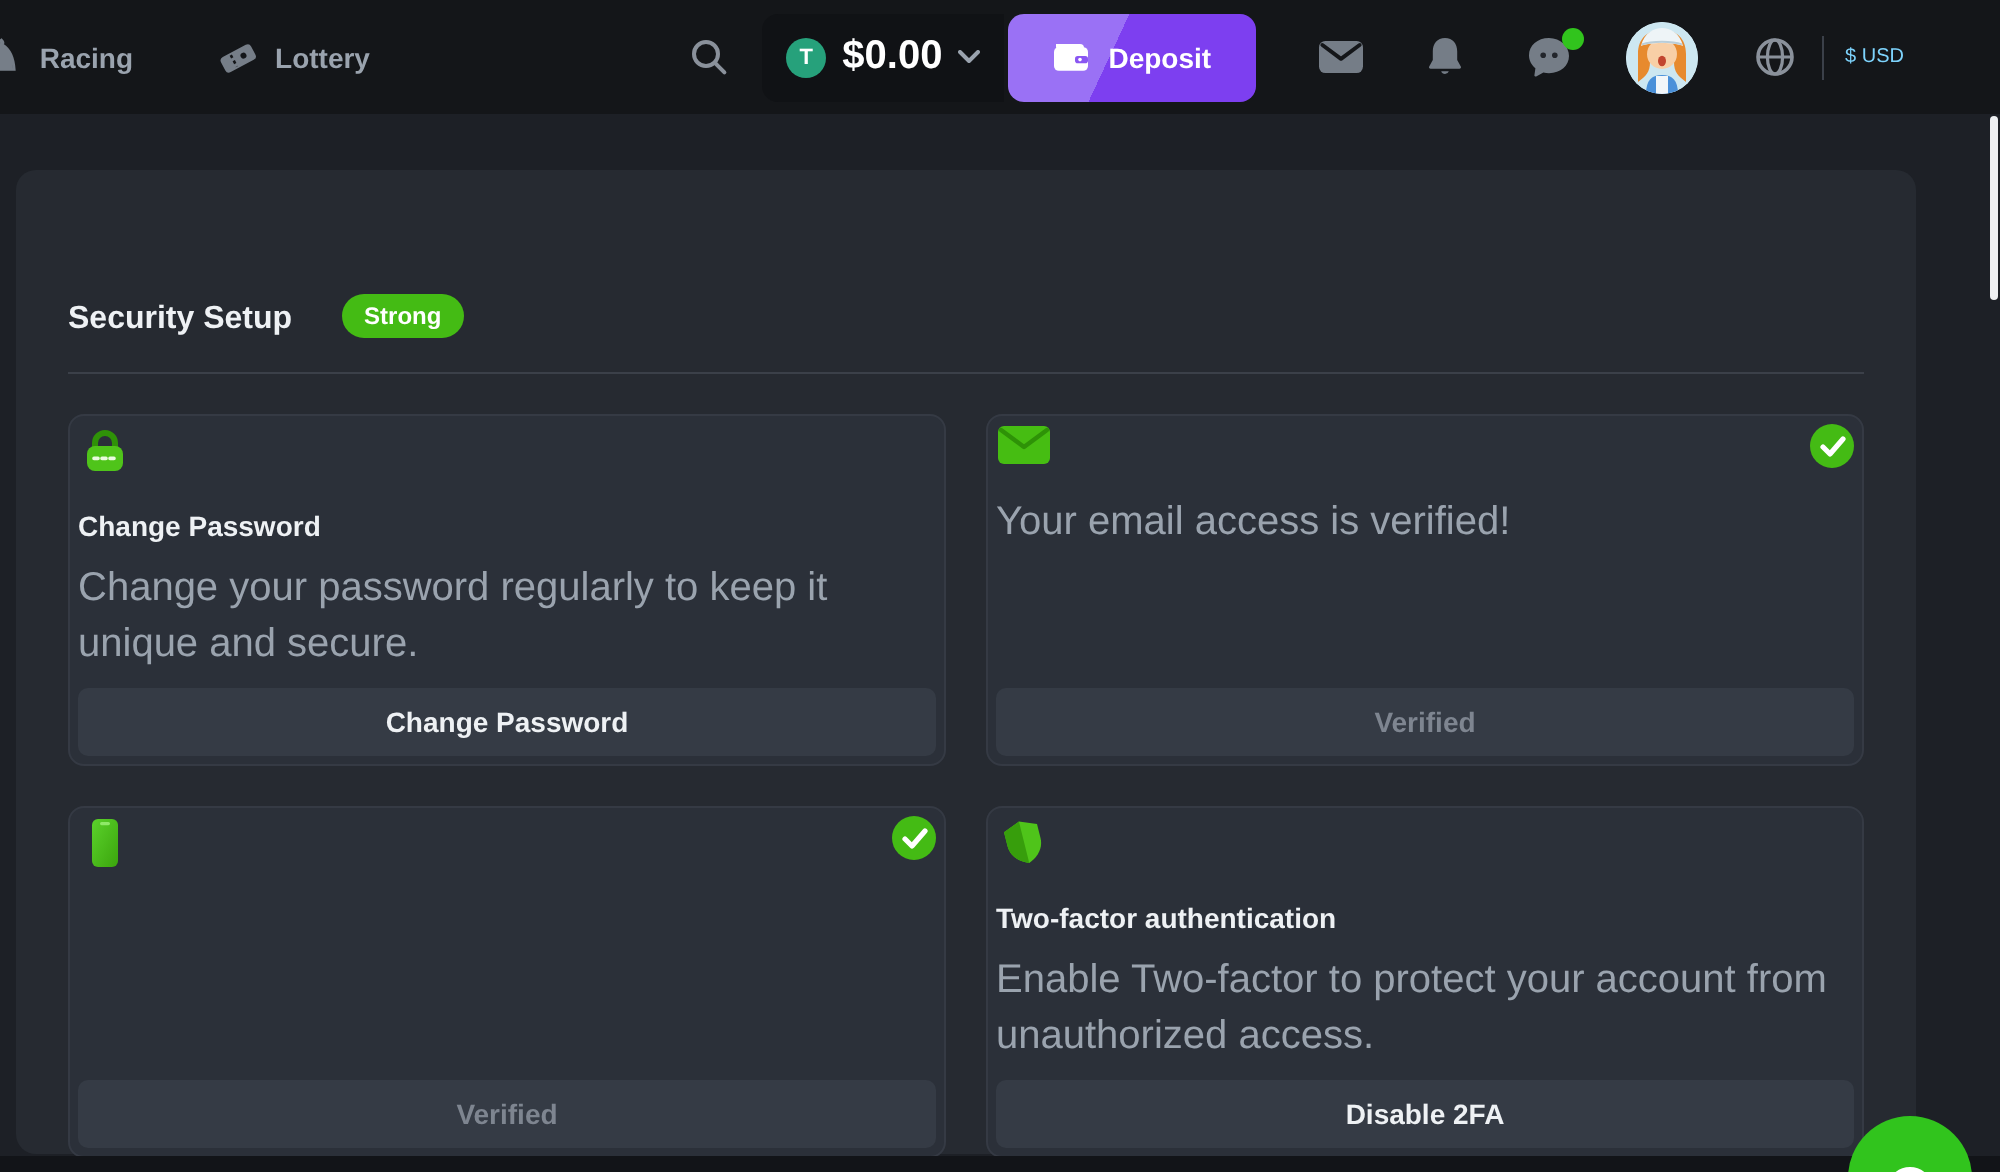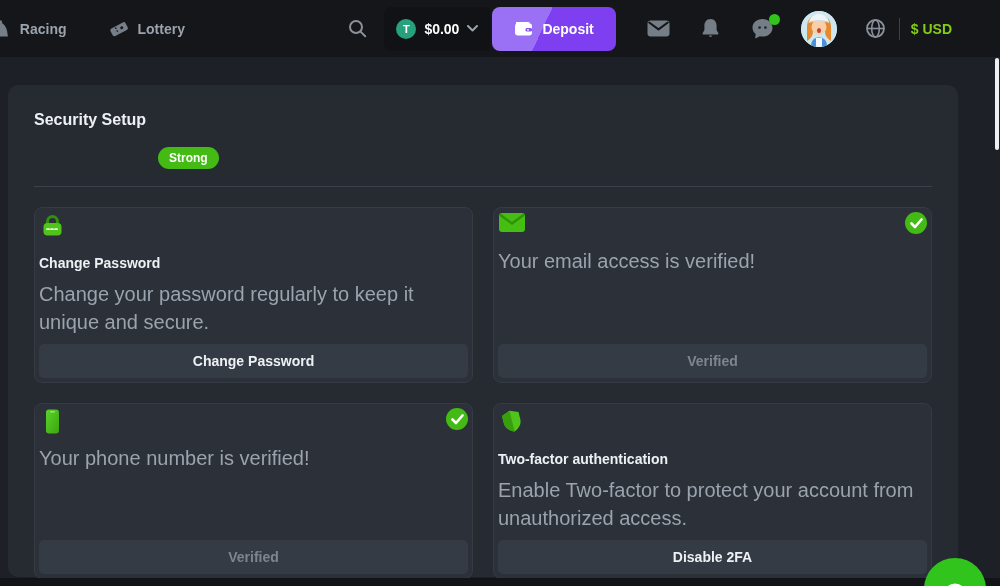--- a/index.html
+++ b/index.html
@@ -31,40 +31,40 @@
   .iconbtn{position:relative;cursor:pointer;display:inline-flex;align-items:center;justify-content:center;}
   .search-btn{margin-right:16px;}
   .wallet-pill{
     display:flex;align-items:center;gap:8px;height:44px;background:#101215;
     border-radius:8px 0 0 8px;padding:0 12px 0 12px;cursor:pointer;
   }
   .coin{
     width:20px;height:20px;border-radius:50%;background:var(--tether-teal);
     color:#fff;font-size:11px;font-weight:700;display:flex;align-items:center;justify-content:center;
   }
-  .balance{font-size:14px;font-weight:700;color:#fff;}
+  .balance{font-size:20px;font-weight:700;color:#fff;}
   .deposit-btn{
     height:44px;margin-left:2px;border-radius:8px;border:none;cursor:pointer;
     background:linear-gradient(115deg,var(--deposit-purple-light) 0%,var(--deposit-purple-light) 42%,var(--deposit-purple) 42%,var(--deposit-purple) 100%);
     color:#fff;font-size:14px;font-weight:700;display:flex;align-items:center;gap:9px;
     padding:0 22px;font-family:"Liberation Sans",sans-serif;text-align:center;
   }
   .tb-icon{margin-left:31px;}
   .chat-dot{position:absolute;top:-4px;right:-6px;width:11px;height:11px;border-radius:50%;
     background:var(--float-green);}
   .avatar{width:36px;height:36px;border-radius:50%;overflow:hidden;margin-left:27px;cursor:pointer;
     background:#cde7f1;}
   .vsep{width:1px;height:22px;background:var(--divider);margin-left:13px;}
-  .currency{margin-left:11px;font-size:14px;font-weight:700;color:#84cc16;cursor:pointer;}
+  .currency{margin-left:11px;font-size:10px;font-weight:400;color:#7dd3fc;cursor:pointer;}
   
   .panel{
     position:absolute;left:8px;top:85px;width:950px;height:492px;
     background:var(--panel-bg);border-radius:10px;padding:26px;
   }
-  .panel-header{display:flex;align-items:flex-start;gap:12px;}
+  .panel-header{display:flex;align-items:flex-end;gap:25px;}
   .panel-title{font-size:16px;font-weight:700;color:var(--text-primary);}
   .strength-badge{background:var(--accent-green);color:#fff;font-size:12px;font-weight:700;
     padding:4px 11px;border-radius:999px;margin-top:36px;}
   .header-divider{height:1px;background:var(--divider);margin:17px 0 20px;}
   .grid{display:grid;grid-template-columns:1fr 1fr;gap:20px;grid-auto-rows:minmax(176px,auto);}
   .card{
     background:var(--card-bg);border:1px solid var(--card-border);border-radius:8px;
     padding:4px;display:flex;flex-direction:column;
   }
   .card-top{display:flex;justify-content:space-between;align-items:flex-start;min-height:26px;}
@@ -245,21 +245,20 @@
             <rect x="7" y="1.5" width="13" height="24" rx="3" fill="url(#phoneg)"></rect>
             <rect x="11" y="3" width="5" height="1.6" rx="0.8" fill="#8fe968"></rect>
           </svg>
         </span>
         <span class="check-badge">
           <svg width="13" height="11" viewBox="0 0 13 11" fill="none">
             <polyline points="1.5,5.5 5,9 11.5,1.5" stroke="#fff" stroke-width="2.6" stroke-linecap="round" stroke-linejoin="round"></polyline>
           </svg>
         </span>
       </div>
-      <div class="card-desc">Your phone number is verified!</div>
       <button class="card-btn disabled">Verified</button>
     </div>
 
     <div class="card">
       <div class="card-top">
         <span class="icon">
           <svg width="28" height="27" viewBox="0 0 28 27">
             <g transform="rotate(-14 14 13)">
               <path d="M14 2.5 L22.5 5.8 V13 C22.5 18.3 18.8 22 14 23.8 C9.2 22 5.5 18.3 5.5 13 V5.8 Z" fill="#4fc41a"></path>
               <path d="M14 2.5 L14 23.8 C9.2 22 5.5 18.3 5.5 13 V5.8 Z" fill="#379e0c"></path>

